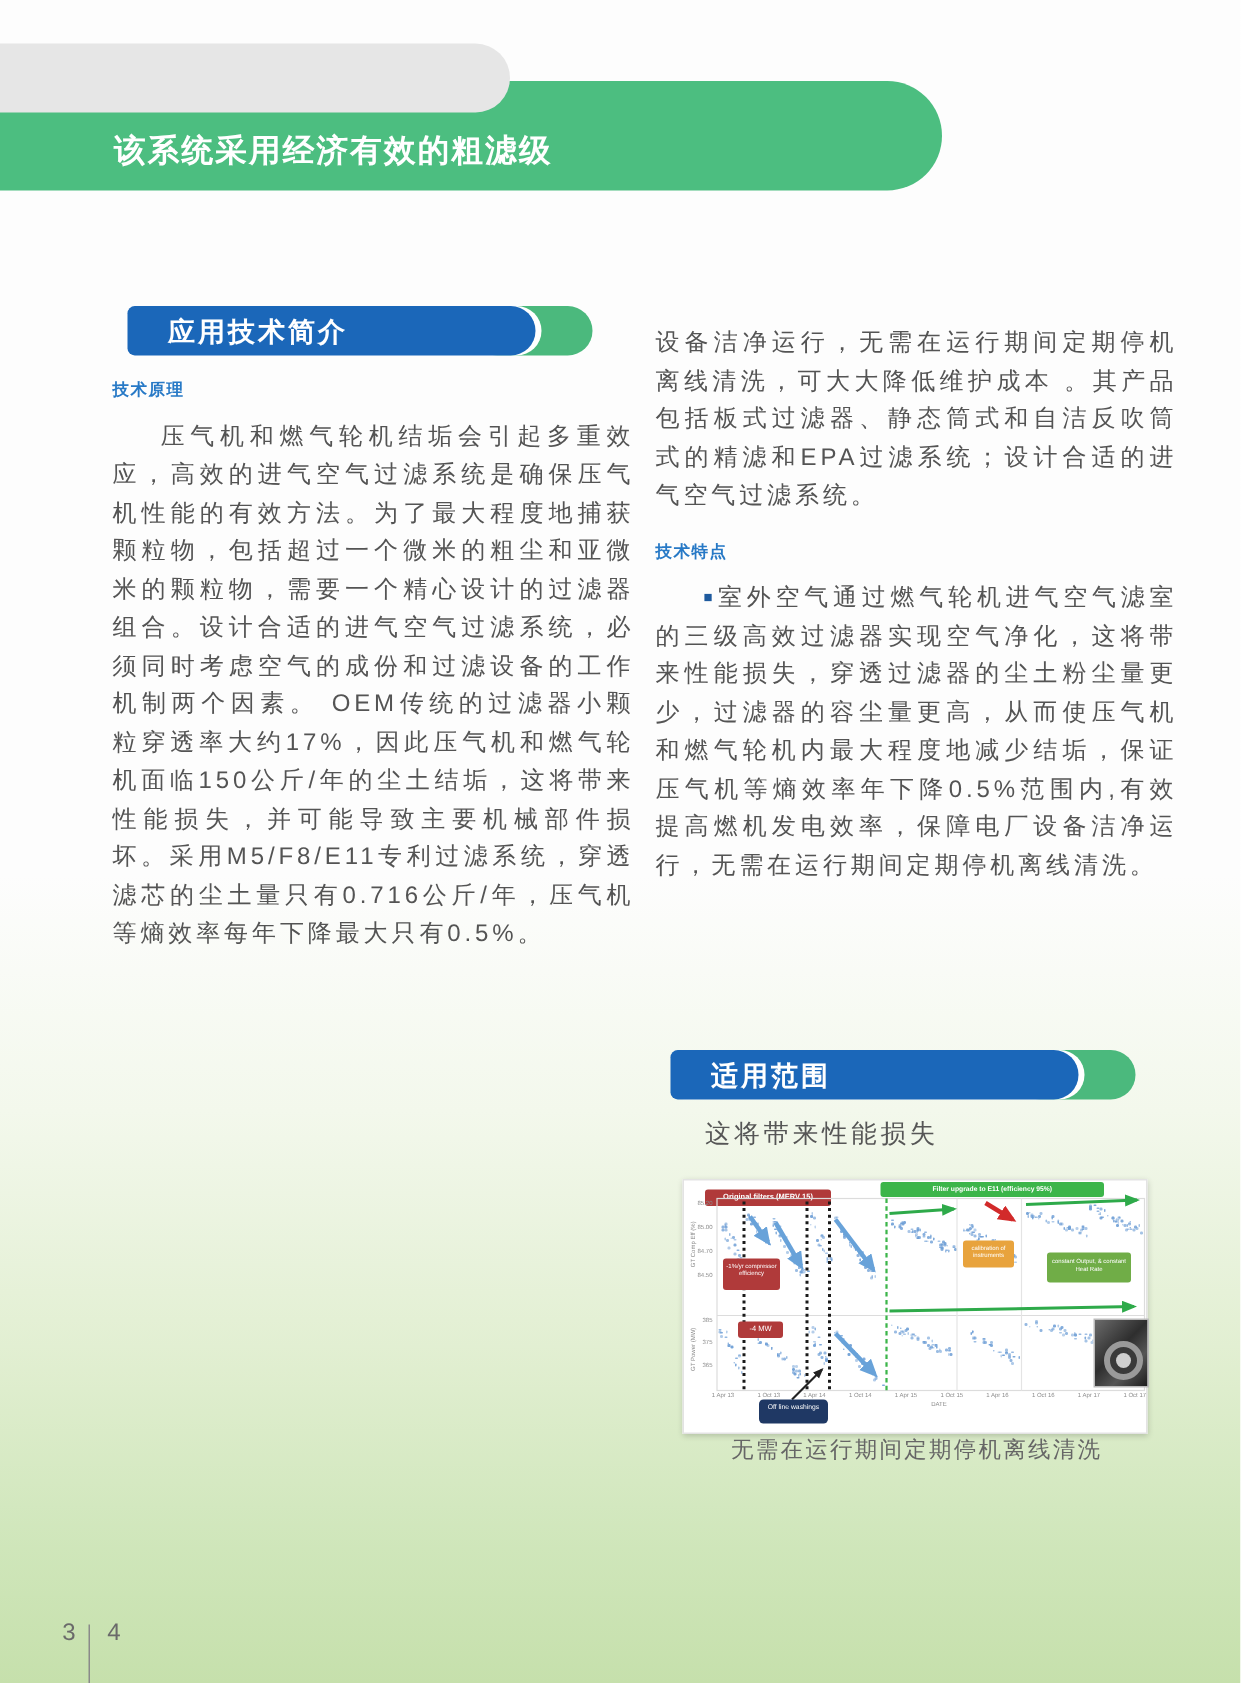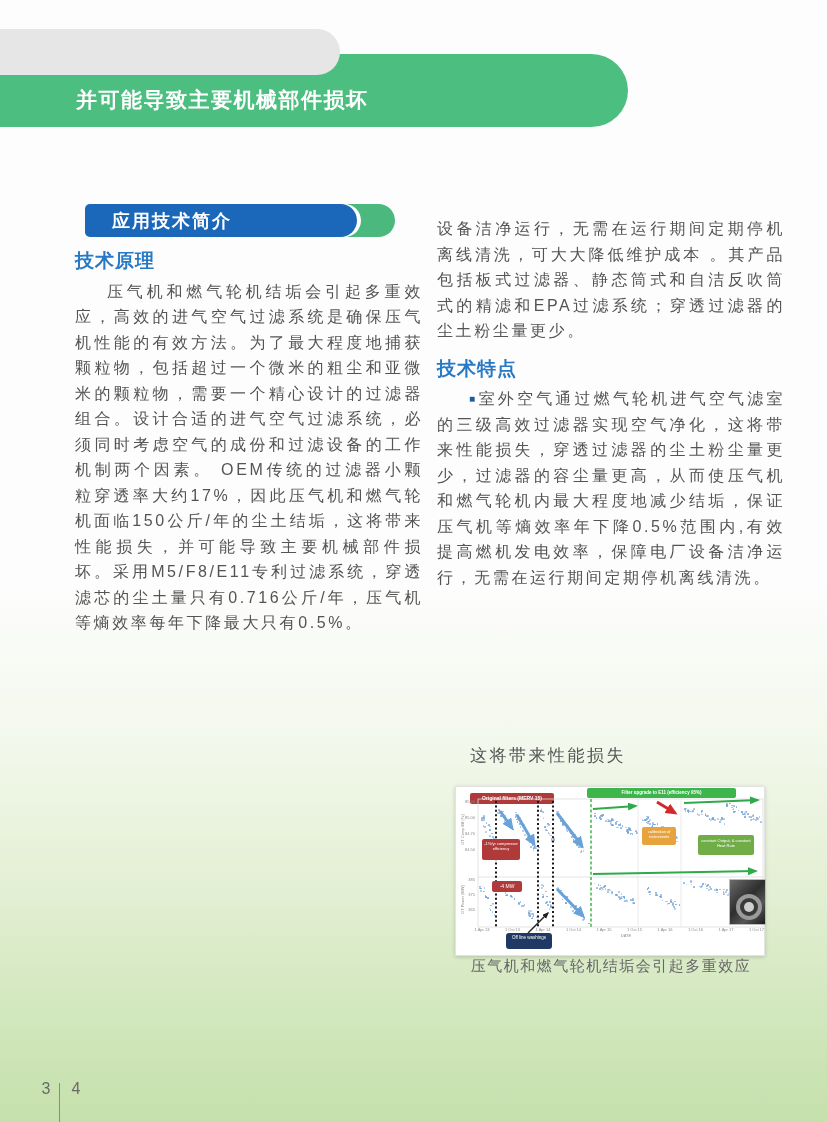--- a/index.html
+++ b/index.html
@@ -14,21 +14,21 @@
   .sec-header{position:absolute;width:310px;height:33px;}
   .sec-header .green-cap{position:absolute;right:0;top:0;width:80px;height:33px;background:#4bb97d;border-radius:17px;}
   .sec-header .blue-bar{position:absolute;left:0;top:0;width:272px;height:33px;background:#1b67b9;border-radius:5px 17px 17px 5px;
     box-shadow:4px 0 0 #fff;display:flex;align-items:center;padding-left:27px;box-sizing:border-box;
     color:#fff;font-size:18px;font-weight:bold;letter-spacing:2px;}
   #sec-intro{left:85px;top:204px;} #sec-scope{left:447px;top:700px;}
   
   .col{position:absolute;width:348px;font-size:16px;line-height:25.5px;color:#545454;text-align:justify;letter-spacing:2.6px;}
   .col p{margin:0;text-indent:2em;}
   .col p.noindent{text-indent:0;}
-  .col h3{font-size:19px;color:#2779c6;margin:0 0 5px 0;letter-spacing:1px;}
+  .col h3{font-size:11px;color:#2779c6;margin:0 0 5px 0;letter-spacing:1px;}
   .col h3.gap{margin-top:12px;}
   #col-left{left:75px;top:248px;} #col-right{left:437px;top:216px;}
   .bullet{color:#1e5a9e;font-size:10px;vertical-align:2px;margin-right:3px;letter-spacing:0;}
   .app-line{position:absolute;left:470px;top:744px;font-size:17px;color:#565656;letter-spacing:2.5px;}
   
   .chart{position:absolute;left:455px;top:786px;width:308px;height:168px;background:#fff;border:1px solid #e3e3e3;
     box-shadow:0 1px 4px rgba(0,0,0,.18);overflow:visible;}
   .chart *{box-sizing:border-box;}
   .chart .layer{position:absolute;inset:0;}
   .panel-title{position:absolute;color:#fff;text-align:center;font-weight:bold;overflow:hidden;white-space:nowrap;}
@@ -57,40 +57,46 @@
   #pn-right{left:66px;width:20px;text-align:center;}
   .pn-divider{position:absolute;left:59px;top:1083px;width:1px;height:39px;background:#8a8a8a;}
 </style>
 </head>
 <body>
 
 <div class="page">
 
   <div class="pill-gray"></div>
   <div class="pill-green"></div>
-  <div class="page-title">并可能导致主要机械部件损坏</div>
+  <div class="page-title">该系统采用经济有效的粗滤级</div>
 
   <div class="sec-header" id="sec-intro">
     <div class="green-cap"></div>
     <div class="blue-bar">
       <span>应用技术简介</span>
     </div>
   </div>
 
   <div class="col" id="col-left">
     <h3>技术原理</h3>
     <p>压气机和燃气轮机结垢会引起多重效应，高效的进气空气过滤系统是确保压气机性能的有效方法。为了最大程度地捕获颗粒物，包括超过一个微米的粗尘和亚微米的颗粒物，需要一个精心设计的过滤器组合。设计合适的进气空气过滤系统，必须同时考虑空气的成份和过滤设备的工作机制两个因素。 OEM传统的过滤器小颗粒穿透率大约17%，因此压气机和燃气轮机面临150公斤/年的尘土结垢，这将带来性能损失，并可能导致主要机械部件损坏。采用M5/F8/E11专利过滤系统，穿透滤芯的尘土量只有0.716公斤/年，压气机等熵效率每年下降最大只有0.5%。</p>
   </div>
 
   <div class="col" id="col-right">
-    <p class="noindent">设备洁净运行，无需在运行期间定期停机离线清洗，可大大降低维护成本 。其产品包括板式过滤器、静态筒式和自洁反吹筒式的精滤和EPA过滤系统；穿透过滤器的尘土粉尘量更少。</p>
+    <p class="noindent">设备洁净运行，无需在运行期间定期停机离线清洗，可大大降低维护成本 。其产品包括板式过滤器、静态筒式和自洁反吹筒式的精滤和EPA过滤系统；设计合适的进气空气过滤系统。</p>
     <h3 class="gap">技术特点</h3>
     <p><span class="bullet">■</span><span>室外空气通过燃气轮机进气空气滤室的三级高效过滤器实现空气净化，这将带来性能损失，穿透过滤器的尘土粉尘量更少，过滤器的容尘量更高，从而使压气机和燃气轮机内最大程度地减少结垢，保证压气机等熵效率年下降0.5%范围内,有效提高燃机发电效率，保障电厂设备洁净运行，无需在运行期间定期停机离线清洗。</span></p>
   </div>
 
+  <div class="sec-header" id="sec-scope">
+    <div class="green-cap"></div>
+    <div class="blue-bar">
+      <span>适用范围</span>
+    </div>
+  </div>
 
   <div class="app-line">这将带来性能损失</div>
 
   <div class="chart" id="chart">
     <div class="layer" id="dots">
         <div class="dot" style="left: 26.7972px; top: 29.2433px; opacity: 0.602848;"></div>
         <div class="dot" style="left: 26.78px; top: 38.0754px; opacity: 0.566181;"></div>
         <div class="dot" style="left: 29.5291px; top: 34.9384px; opacity: 0.723021;"></div>
         <div class="dot" style="left: 27.0691px; top: 31.9291px; opacity: 0.628176;"></div>
         <div class="dot" style="left: 25.184px; top: 32.3964px; opacity: 0.783028;"></div>
@@ -720,19 +726,19 @@
       <div class="x-tick" style="left: 73px; top: 140px;">1 Apr 14</div>
       <div class="x-tick" style="left: 103.5px; top: 140px;">1 Oct 14</div>
       <div class="x-tick" style="left: 134px; top: 140px;">1 Apr 15</div>
       <div class="x-tick" style="left: 164.5px; top: 140px;">1 Oct 15</div>
       <div class="x-tick" style="left: 195px; top: 140px;">1 Apr 16</div>
       <div class="x-tick" style="left: 225.5px; top: 140px;">1 Oct 16</div>
       <div class="x-tick" style="left: 256px; top: 140px;">1 Apr 17</div>
       <div class="x-tick" style="left: 286.5px; top: 140px;">1 Oct 17</div>
     </div>
 
-  <div class="fig-caption">压气机和燃气轮机结垢会引起多重效应</div>
+  <div class="fig-caption">无需在运行期间定期停机离线清洗</div>
 
   <div class="pageno" id="pn-left">3</div>
   <div class="pn-divider"></div>
   <div class="pageno" id="pn-right">4</div>
 
 </div>
 
 </body></html>

